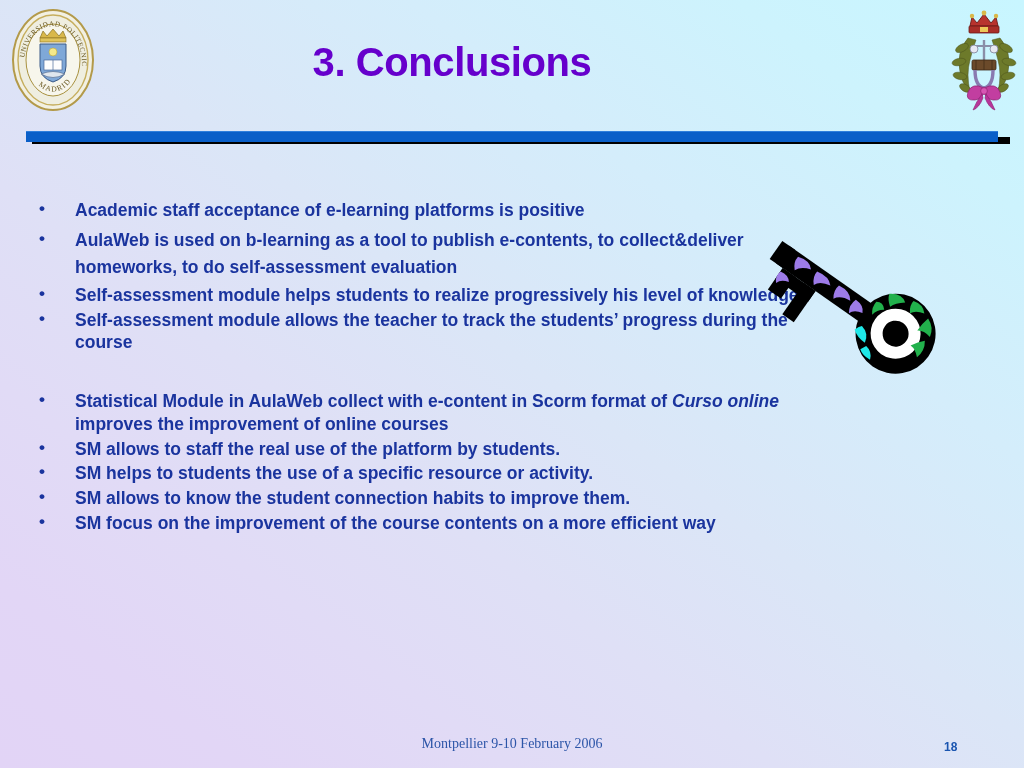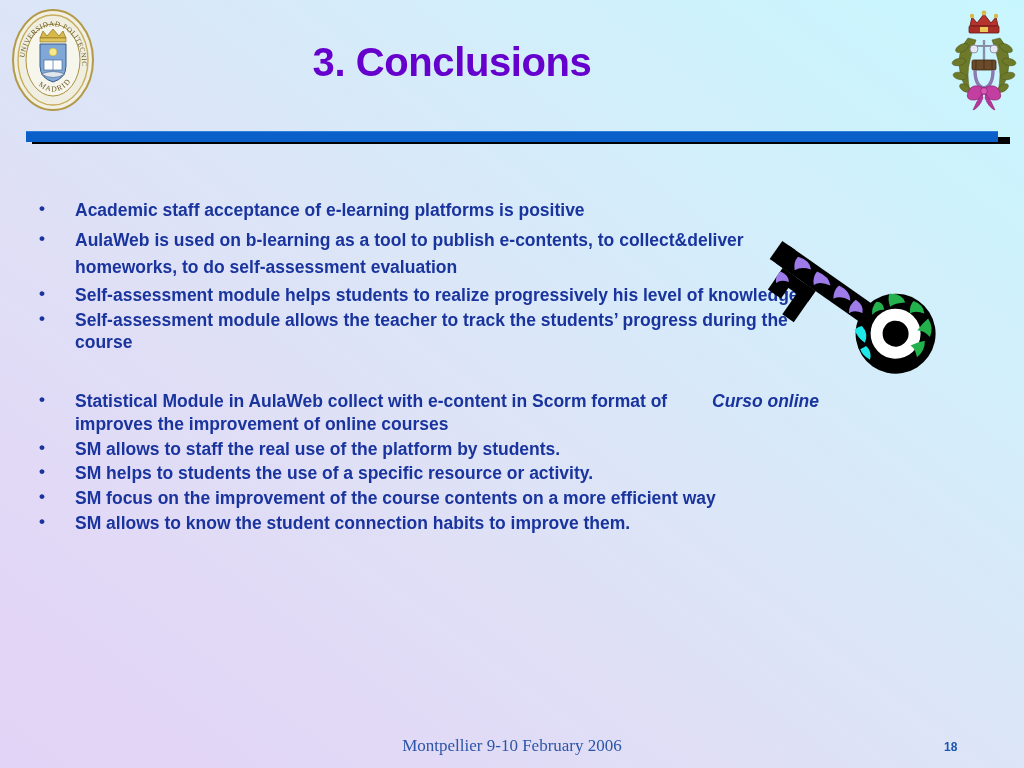--- a/index.html
+++ b/index.html
@@ -98,40 +98,40 @@
   }
   .bullet.loose { line-height: 1.58; }
   .bullet::before {
     content: "\2022";
     position: absolute;
     left: 9px;
     top: -1px;
     font-size: 17px;
     color: #1a349e;
   }
-  .bullet em { font-style: italic; margin-left: 40px; }
+  .bullet em { font-style: italic; }
 
   
   #key-image {
     position: absolute;
     left: 744px;
     top: 228px;
     width: 208px;
     height: 152px;
   }
 
   
   #footer-note {
     position: absolute;
     left: 0;
     top: 736px;
     width: 1024px;
     text-align: center;
     font-family: "Liberation Serif", serif;
-    font-size: 17px;
+    font-size: 14px;
     color: #2c55a8;
   }
   #page-number {
     position: absolute;
     left: 944px;
     top: 740px;
     font-size: 12px;
     font-weight: bold;
     color: #1a55b0;
   }
@@ -220,22 +220,22 @@
       <div class="bullet loose">Academic staff acceptance of e-learning platforms is positive</div>
       <div class="bullet loose">AulaWeb is used on b-learning as a tool to publish e-contents, to collect&amp;deliver homeworks, to do self-assessment evaluation</div>
       <div class="bullet">Self-assessment module helps students to realize progressively his level of knowledge</div>
       <div class="bullet">Self-assessment module allows the teacher to track the students’ progress during the course</div>
     </div>
 
     <div class="bullet-group group-2">
       <div class="bullet"><span>Statistical Module in AulaWeb collect with e-content in Scorm format of </span><em>Curso online</em><span> improves the improvement of online courses</span></div>
       <div class="bullet">SM allows to staff the real use of the platform by students.</div>
       <div class="bullet">SM helps to students the use of a specific resource or activity.</div>
+      <div class="bullet">SM allows to know the student connection habits to improve them.</div>
       <div class="bullet">SM focus on the improvement of the course contents on a more efficient way</div>
-      <div class="bullet">SM allows to know the student connection habits to improve them.</div>
     </div>
 
   </div>
 
   <div id="key-image">
     <svg viewBox="0 0 208 152" width="208" height="152">
       <g transform="rotate(35 104 76)">
 
         <rect x="22" y="62" width="128" height="22" fill="#000000"></rect>
 

